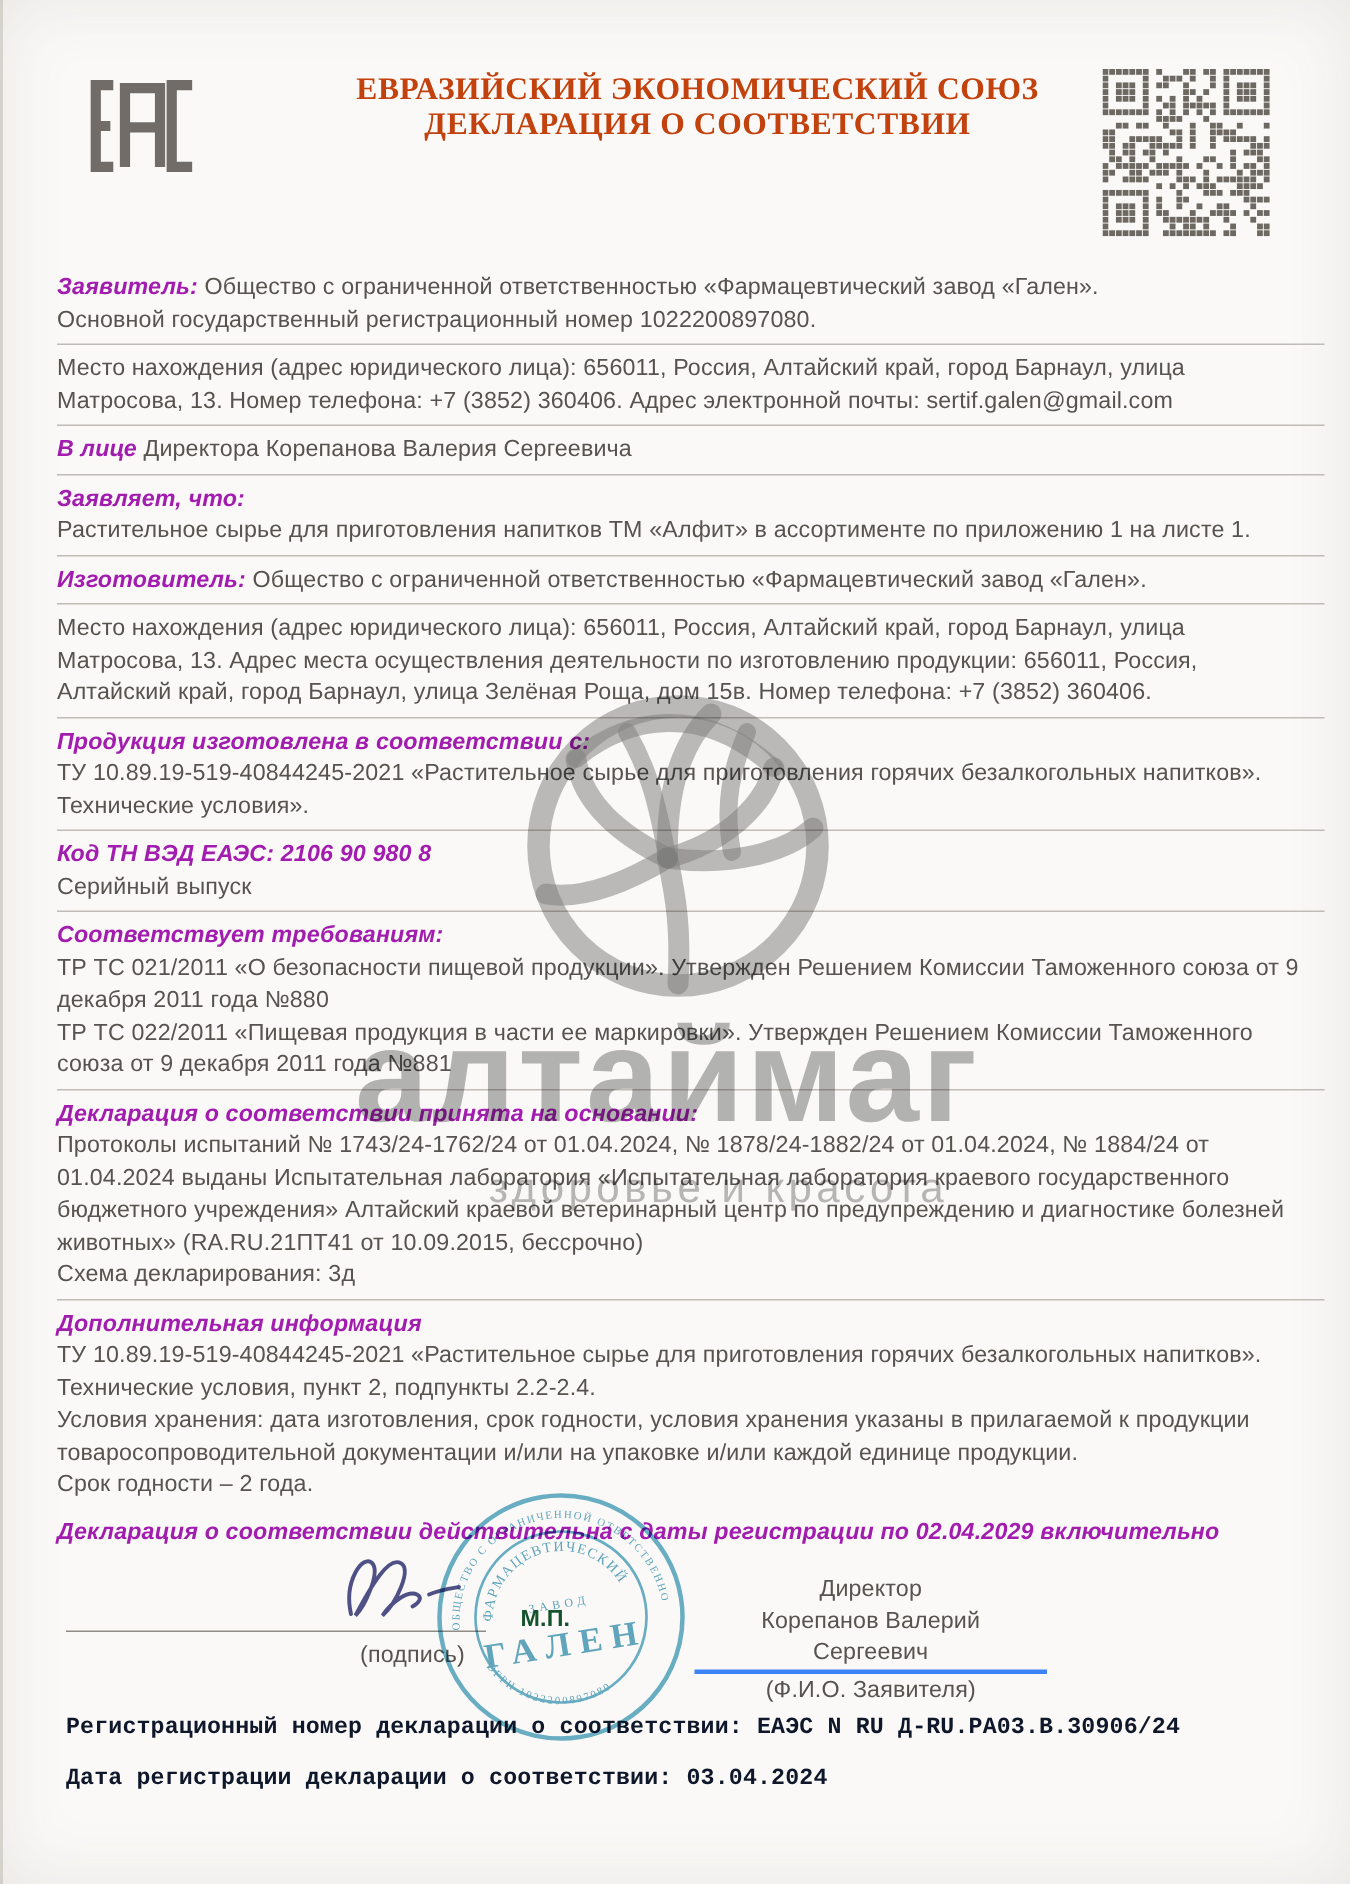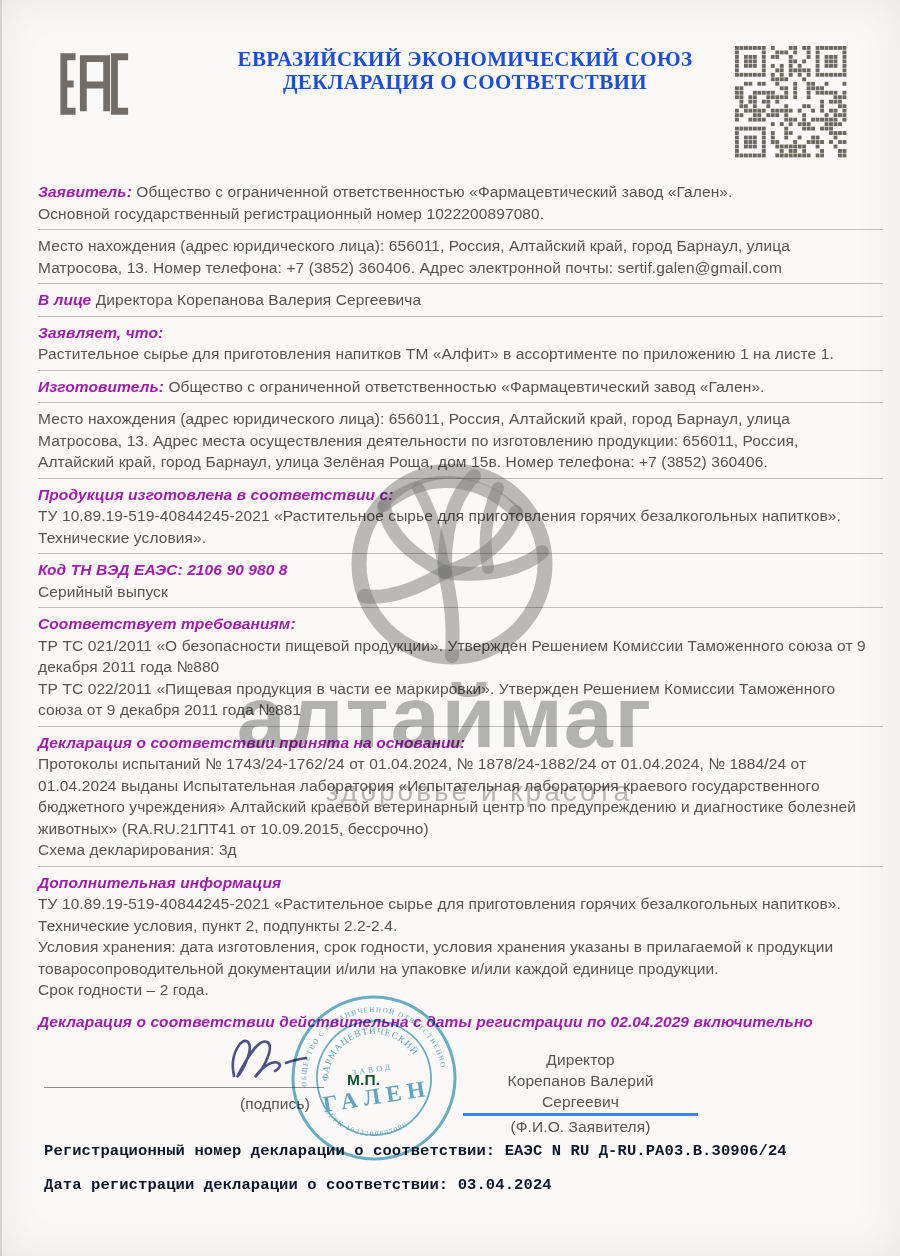--- a/index.html
+++ b/index.html
@@ -3,21 +3,21 @@
 <meta charset="utf-8">
 <style>
   html,body{margin:0;padding:0;background:#e9e7e4;}
   .page{position:relative;width:900px;height:1256px;margin:0 auto;background:#faf9f7;
         overflow:hidden;font-family:"Liberation Sans",sans-serif;color:#57544f;
         box-shadow:inset 0 0 46px rgba(80,76,70,.10), inset 2px 0 0 #dedbd6;}
   
   .eac-mark{position:absolute;left:58px;top:52px;width:74px;height:64px;}
   .doc-title{position:absolute;left:170px;top:48px;width:590px;text-align:center;
              font-family:"Liberation Serif",serif;font-weight:bold;font-size:21px;
-             line-height:23px;color:#1d4ed8;letter-spacing:.4px;}
+             line-height:23px;color:#c2410c;letter-spacing:.4px;}
   .qr{position:absolute;left:735px;top:46px;width:112px;height:112px;}
   
   .wm{position:absolute;pointer-events:none;mix-blend-mode:multiply;}
   .wm-logo{left:348px;top:460px;width:212px;height:208px;opacity:.95;}
   .wm-brand{left:0;top:672px;width:890px;text-align:center;font-size:88px;line-height:90px;
             font-weight:bold;color:rgba(122,122,122,.55);letter-spacing:2px;}
   .wm-tagline{left:0;top:776px;width:880px;text-align:center;font-size:28px;
               color:rgba(130,130,130,.55);letter-spacing:3px;margin-left:39px;}
   
   .body{position:absolute;left:38px;top:176px;width:845px;font-size:15.5px;

